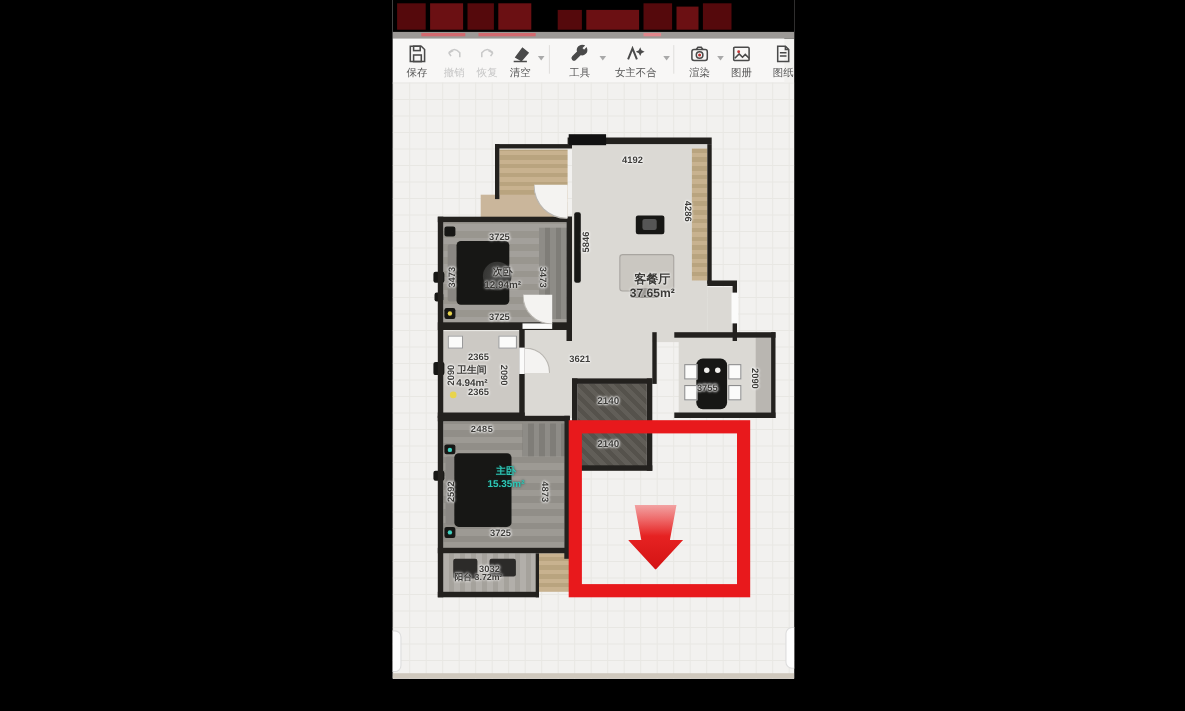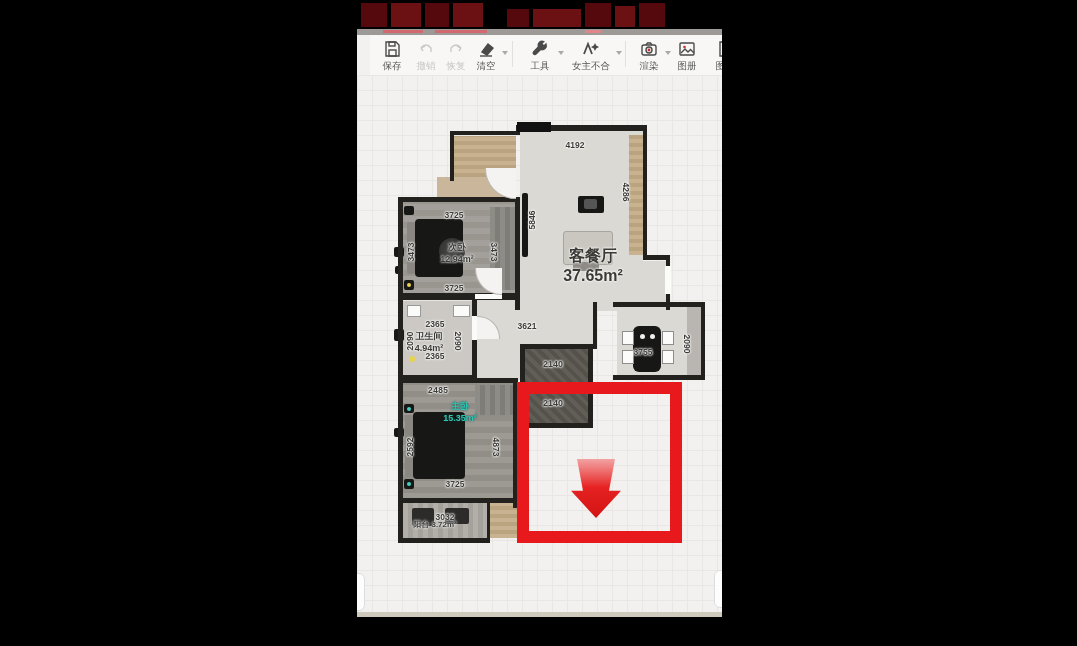--- a/index.html
+++ b/index.html
@@ -9,21 +9,21 @@
 
   
   .banner{position:absolute;left:0;top:0;width:365px;height:35px;background:#000;}
   .banner .blk{position:absolute;top:3px;height:24px;background:#55090c;}
   .banner .blk.b2{background:#6b1013;}
   .banner .bar{position:absolute;left:0;top:29px;width:365px;height:6px;background:#9c9996;}
   .banner .spk{position:absolute;top:30px;height:3px;background:#d2696e;}
 
   
   .toolbar{position:absolute;left:0;top:35px;width:356px;height:40px;background:#f8f7f6;
-    border-bottom:1px solid #e6e4e2;display:flex;align-items:flex-start;margin-left:13px;}
+    border-bottom:1px solid #e6e4e2;display:flex;align-items:flex-start;}
   .titem{position:absolute;top:4px;width:40px;text-align:center;}
   .titem .ic{display:block;margin:0 auto;height:20px;}
   .titem .lb{display:block;font-size:9.5px;color:#555;margin-top:1px;white-space:nowrap;}
   .titem.dis .lb{color:#c6c6c6;}
   .titem svg{stroke:#4a4a4a;fill:none;stroke-width:1.4;}
   .titem.dis svg{stroke:#c9c9c9;}
   .caret{position:absolute;top:12px;width:0;height:0;border-left:3px solid transparent;
     border-right:3px solid transparent;border-top:4px solid #a9a9a9;}
   .tsep{position:absolute;top:6px;width:1px;height:26px;background:#e2e0de;}
 
@@ -54,21 +54,21 @@
   .dot{position:absolute;border-radius:50%;}
 
   
   .dim{position:absolute;font-size:8.5px;font-weight:bold;color:#3d3c39;white-space:nowrap;
     text-shadow:0 0 2px #fff,0 0 2px #fff,0 0 3px #fff;transform:translateX(-50%);z-index:40;}
   .dimv{transform:translate(-50%,-50%) rotate(90deg);}
   .dimv2{transform:translate(-50%,-50%) rotate(-90deg);}
   .rlabel{position:absolute;transform:translateX(-50%);text-align:center;z-index:40;
     font-size:9px;font-weight:bold;color:#3b3a37;text-shadow:0 0 2px #fff,0 0 3px #fff;white-space:nowrap;}
   .rlabel .ar{font-weight:bold;}
-  .rlabel.big{font-size:16px;}
+  .rlabel.big{font-size:11px;}
   .rlabel.teal{color:#2fc7b6;text-shadow:0 0 2px #083c36;}
 
   
   .caption{position:absolute;left:21px;top:144px;z-index:60;font-size:22.5px;font-weight:900;
     color:#ffd400;white-space:nowrap;letter-spacing:0px;
     text-shadow:-2px 0 #000,2px 0 #000,0 -2px #000,0 2px #000,-1px -1px #000,1px 1px #000,-1px 1px #000,1px -1px #000;}
 
   
   .redbox{position:absolute;left:160px;top:382px;width:141px;height:137px;border:12px solid #e8191c;z-index:50;}
   .redarrow{position:absolute;left:214px;top:459px;width:50px;height:59px;z-index:55;
@@ -313,21 +313,21 @@
         <span class="ar">37.65m²</span>
       </span>
       <span class="rlabel" style="left:100px;top:241px;">
         <span>次卧</span><br>
         <span class="ar">12.94m²</span>
       </span>
       <span class="rlabel" style="left:72px;top:330px;">
         <span>卫生间</span><br>
         <span class="ar">4.94m²</span>
       </span>
-      <span class="rlabel teal" style="left:103px;top:400px;">
+      <span class="rlabel teal" style="left:103px;top:422px;">
         <span>主卧</span><br>
         <span class="ar">15.35m²</span>
       </span>
       <span class="rlabel" style="left:78px;top:519px;font-size:8px;">
         <span>阳台</span>
         <span class="ar">3.72m²</span>
       </span>
     </div>
 
     <div class="redbox"></div>

